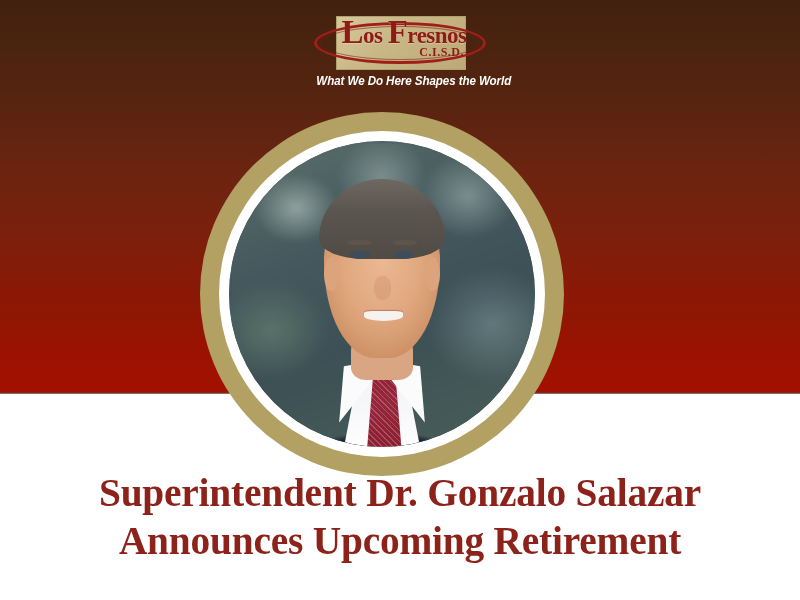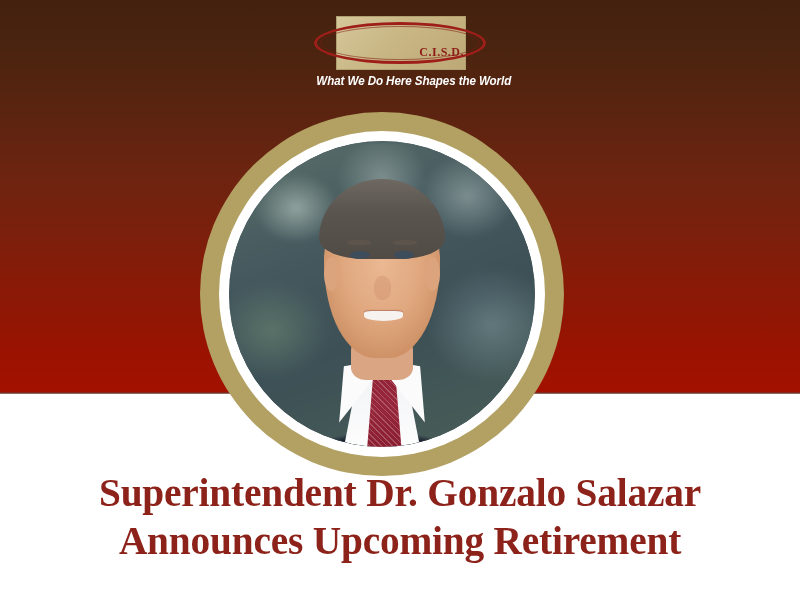--- a/index.html
+++ b/index.html
@@ -342,20 +342,21 @@
   <div class="banner"></div>
   <div class="banner-edge"></div>
   <div class="white-area"></div>
 
   <div class="logo-wrap">
     <div class="logo-mark">
       <div class="logo-plate"></div>
       <div class="logo-ellipse"></div>
       <div class="logo-ellipse-inner"></div>
       <div class="logo-text">
+        <div class="logo-main"><span>L</span><span class="small">os </span><span>F</span><span class="small">resnos</span></div>
         <div class="logo-sub">C.I.S.D.</div>
       </div>
     </div>
     <div class="logo-tagline">What We Do Here Shapes the World</div>
   </div>
 
   <div class="portrait">
     <div class="portrait-white">
       <div class="portrait-photo">
         <div class="photo-bg"></div>

